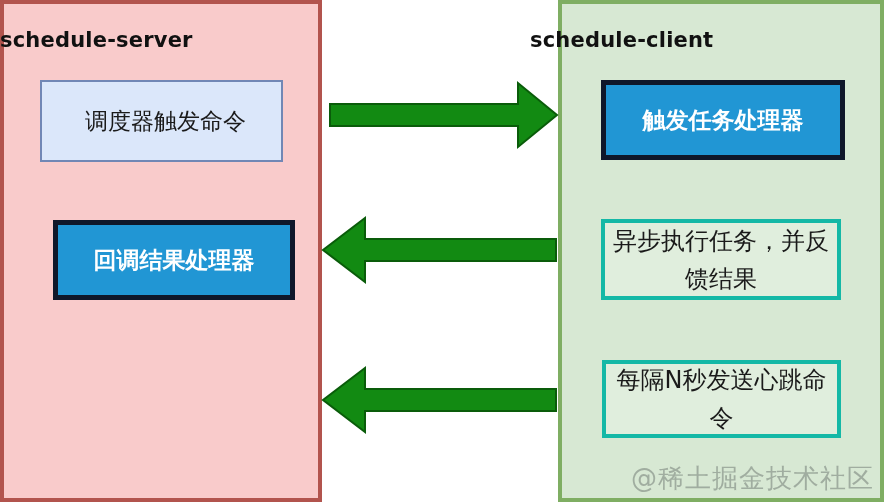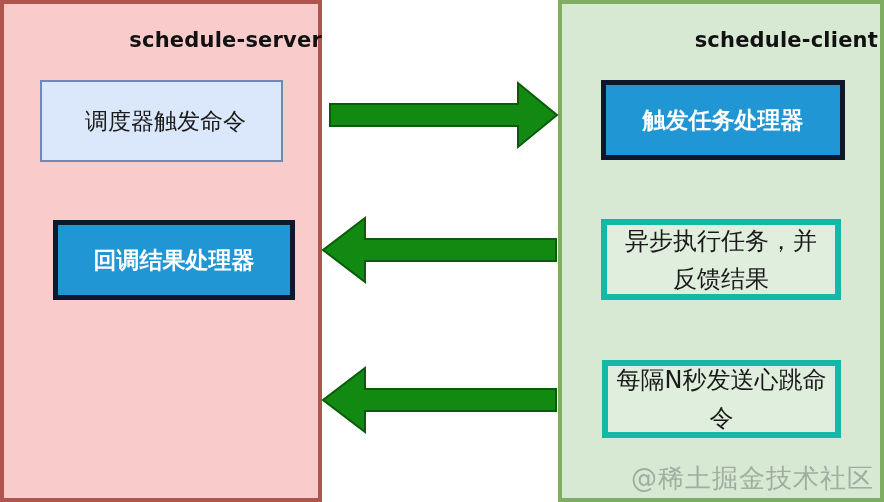--- a/index.html
+++ b/index.html
@@ -25,21 +25,21 @@
   }
   .panel.client {
     left: 558px;
     width: 326px;
     background: #d7e8d3;
     border: 4px solid #7fae63;
   }
   .panel-title {
     position: absolute;
     top: 28px;
-    text-align: right;
+    text-align: left;
     font-size: 21px;
     font-weight: bold;
     color: #111111;
     letter-spacing: 0.2px;
   }
   .panel-title.server-t { left: 0; width: 322px; }
   .panel-title.client-t { left: 530px; width: 348px; }
   .box {
     position: absolute;
     box-sizing: border-box;
@@ -55,21 +55,21 @@
     border: 2px solid #7187b5;
   }
   .box.blue {
     background: #2196d4;
     border: 5px solid #0f172a;
     color: #ffffff;
     font-weight: bold;
   }
   .box.outline {
     background: #e0eedd;
-    border: 6px solid #14b8a6;
+    border: 4px solid #14b8a6;
     font-size: 24px;
     line-height: 38px;
     padding: 0 8px;
   }
   .b-s1 { left: 40px;  top: 80px;  width: 243px; height: 82px; padding-left: 8px; }
   .b-s2 { left: 53px;  top: 220px; width: 242px; height: 80px; }
   .b-s3 { left: 40px;  top: 360px; width: 242px; height: 80px; }
   .b-c1 { left: 601px; top: 80px;  width: 244px; height: 80px; }
   .b-c2 { left: 601px; top: 219px; width: 240px; height: 81px; }
   .b-c3 { left: 602px; top: 360px; width: 239px; height: 78px; }

